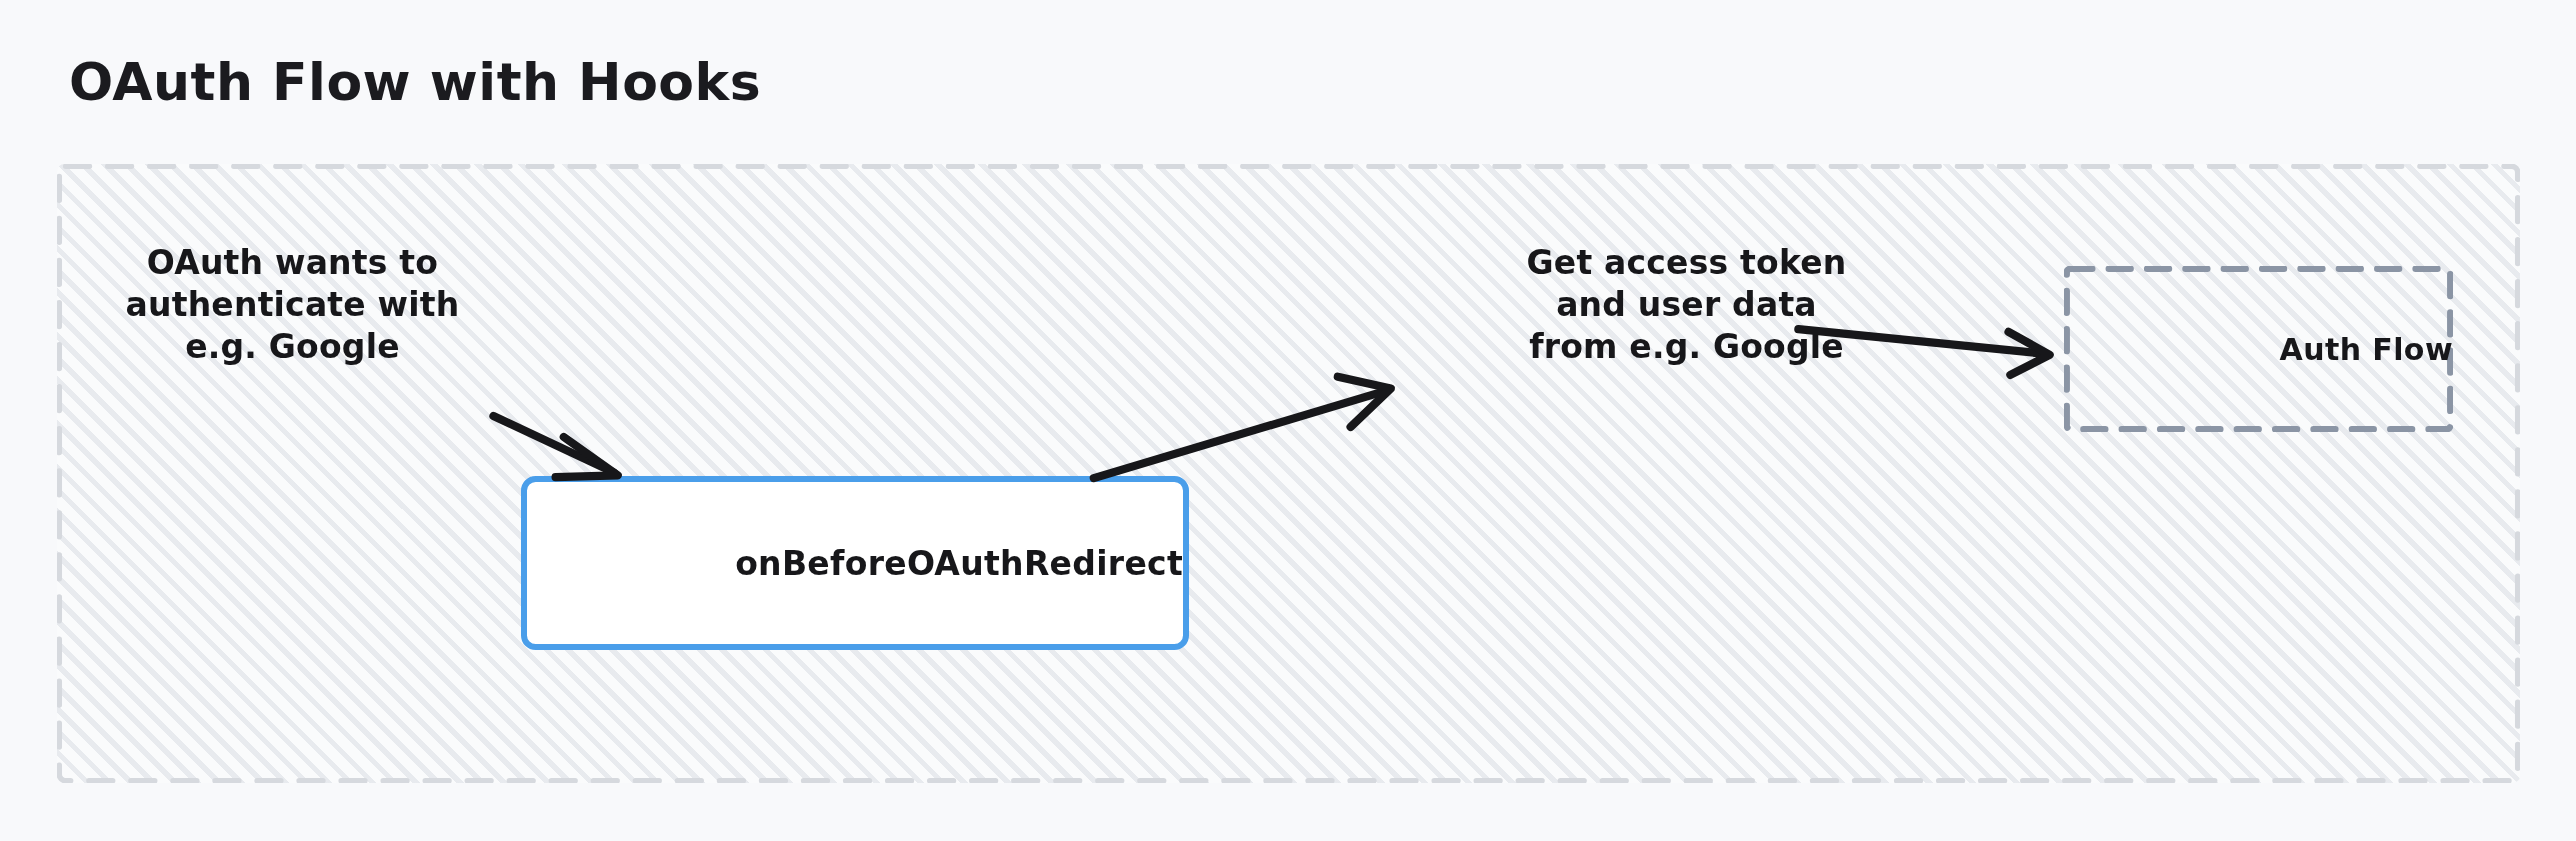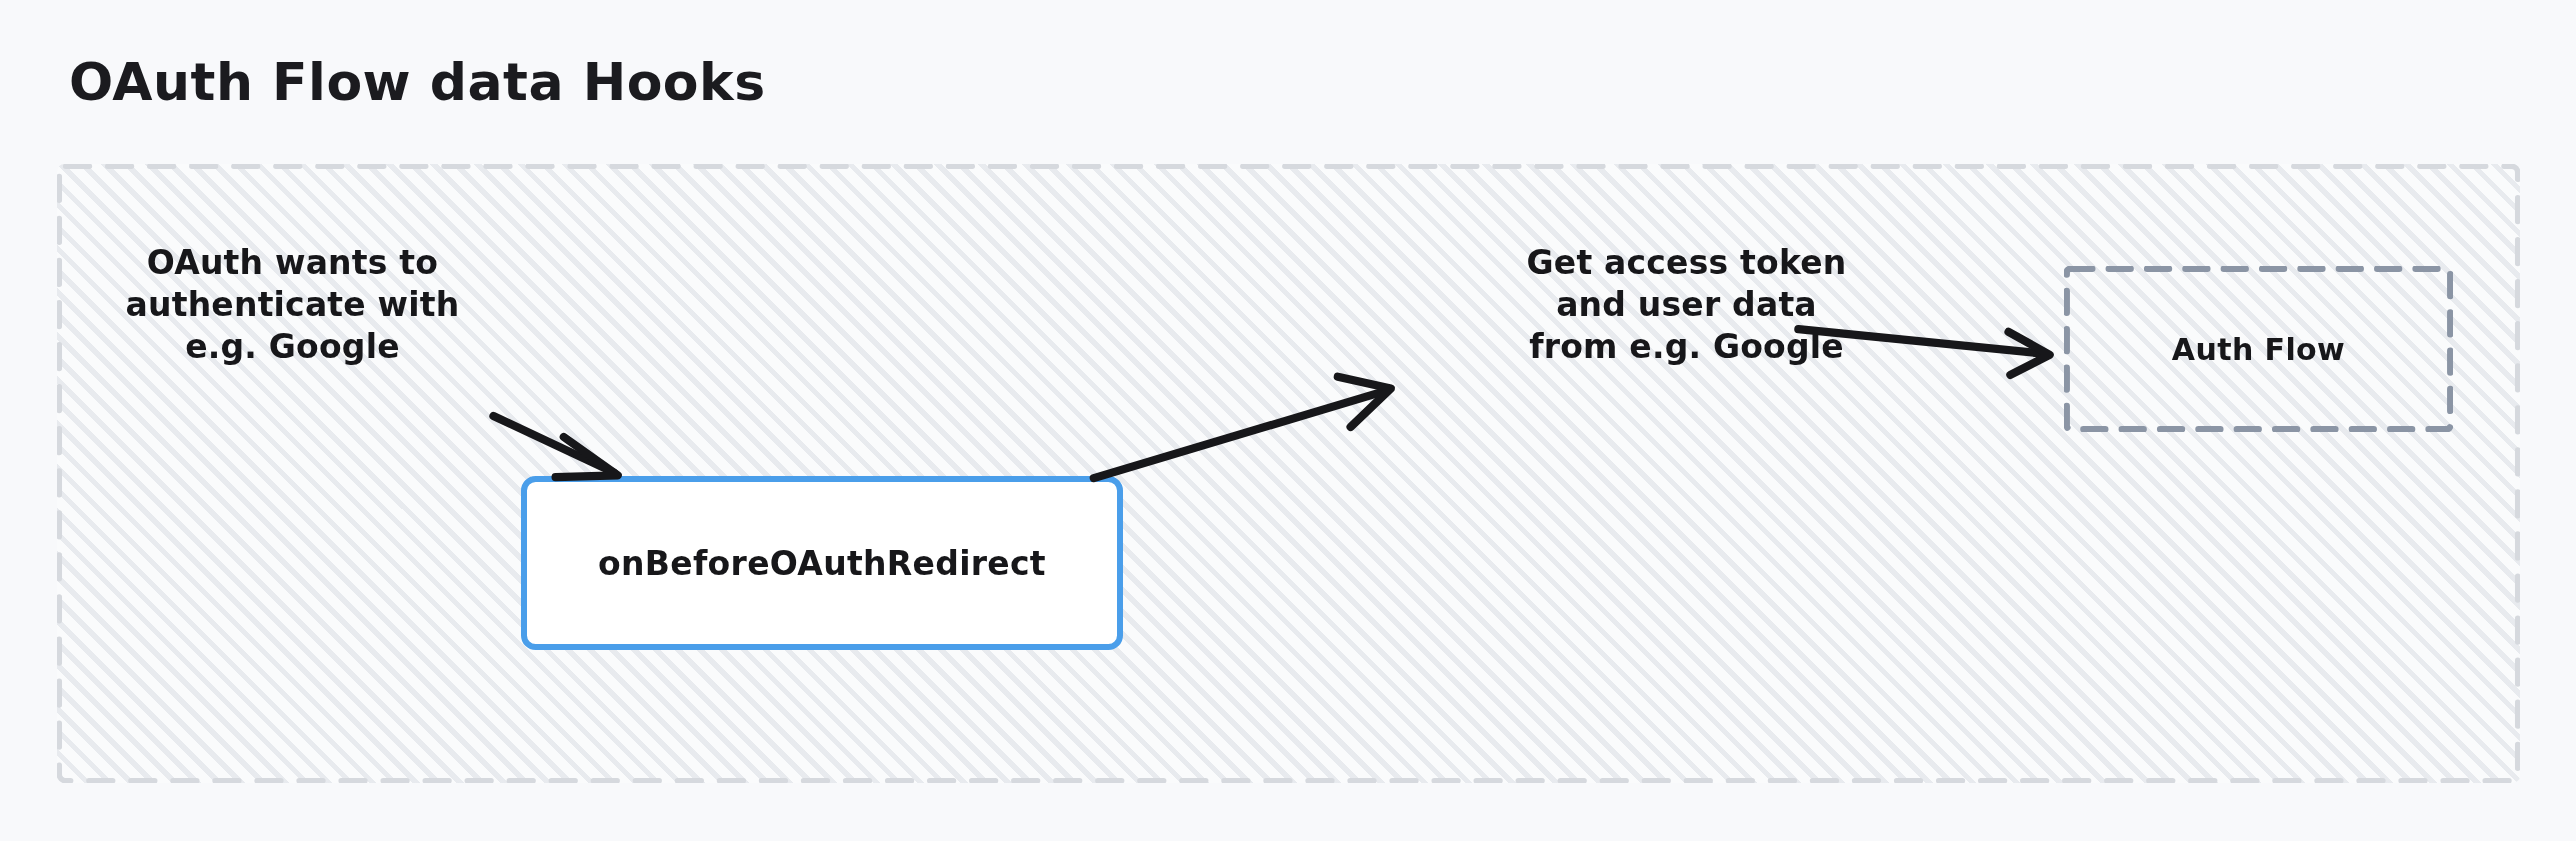--- a/index.html
+++ b/index.html
@@ -64,29 +64,29 @@
     width: 100%;
     height: 100%;
     pointer-events: none;
   }
 
   
   .node {
     position: absolute;
     display: flex;
     align-items: center;
-    justify-content: center;
+    justify-content: flex-end;
     box-sizing: border-box;
     text-align: center;
   }
 
   #node-hook {
     left: 521px;
     top: 476px;
-    width: 602px;
+    width: 668px;
     height: 174px;
     background: #ffffff;
     border: 6.4px solid #4a9eea;
     border-radius: 14.6px;
   }
   #node-hook .node-label {
     font-family: "DejaVu Sans", sans-serif;
     font-size: 33px;
     font-weight: 700;
     color: #17171a;
@@ -166,21 +166,21 @@
     stroke-width: 9;
     stroke-linecap: round;
     stroke-linejoin: round;
   }
 </style>
 </head>
 <body>
 
 <div id="canvas">
 
-  <div id="diagram-title">OAuth Flow data Hooks</div>
+  <div id="diagram-title">OAuth Flow with Hooks</div>
 
   <div id="flow-frame">
     <svg id="flow-frame-border" viewBox="0 0 2695 677" preserveAspectRatio="none">
       <rect x="2.5" y="2.5" width="2690" height="672" rx="7" ry="7" fill="none" stroke="#d6d9de" stroke-width="6" stroke-dasharray="26 20" stroke-linecap="round"></rect>
     </svg>
   </div>
 
   <svg id="node-auth-flow-border" viewBox="0 0 426 182" preserveAspectRatio="none">
     <rect x="3" y="3" width="420" height="176" rx="4" ry="4" fill="none" stroke="#8b95a5" stroke-width="7" stroke-dasharray="24 18" stroke-linecap="round"></rect>
   </svg>

